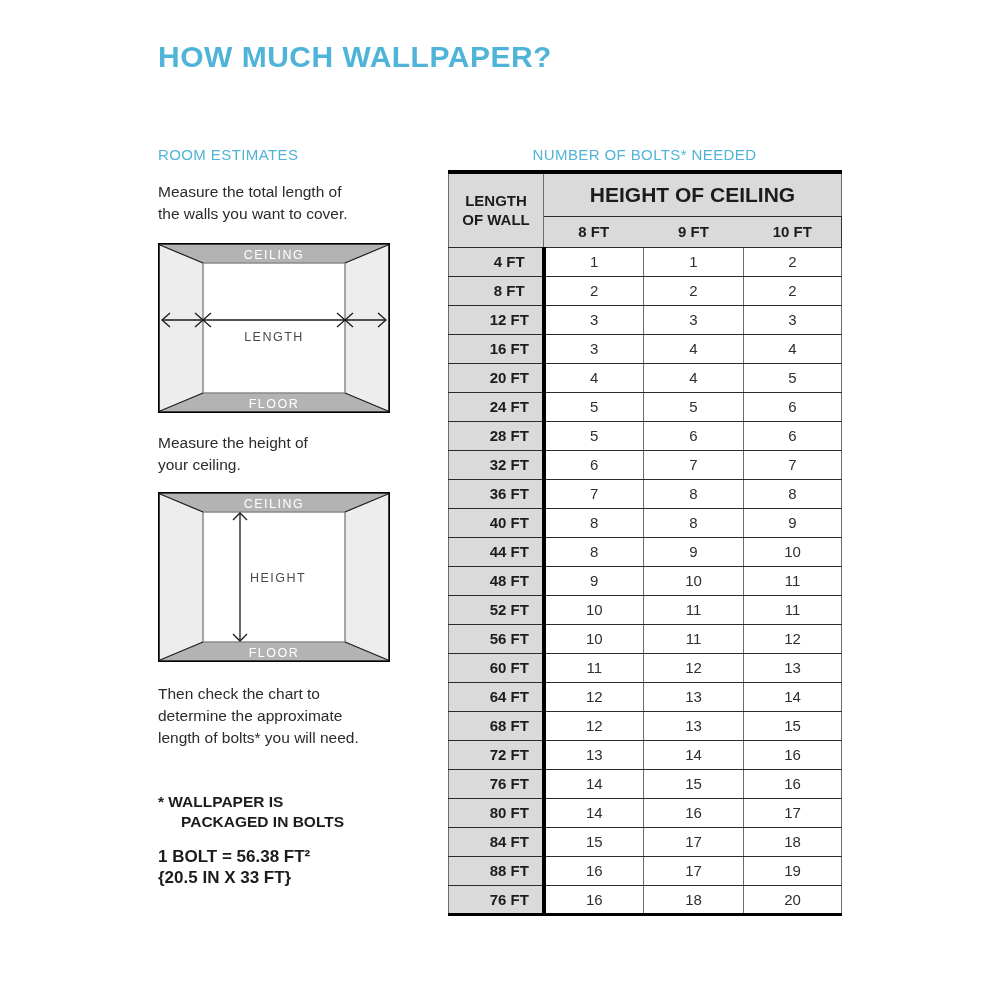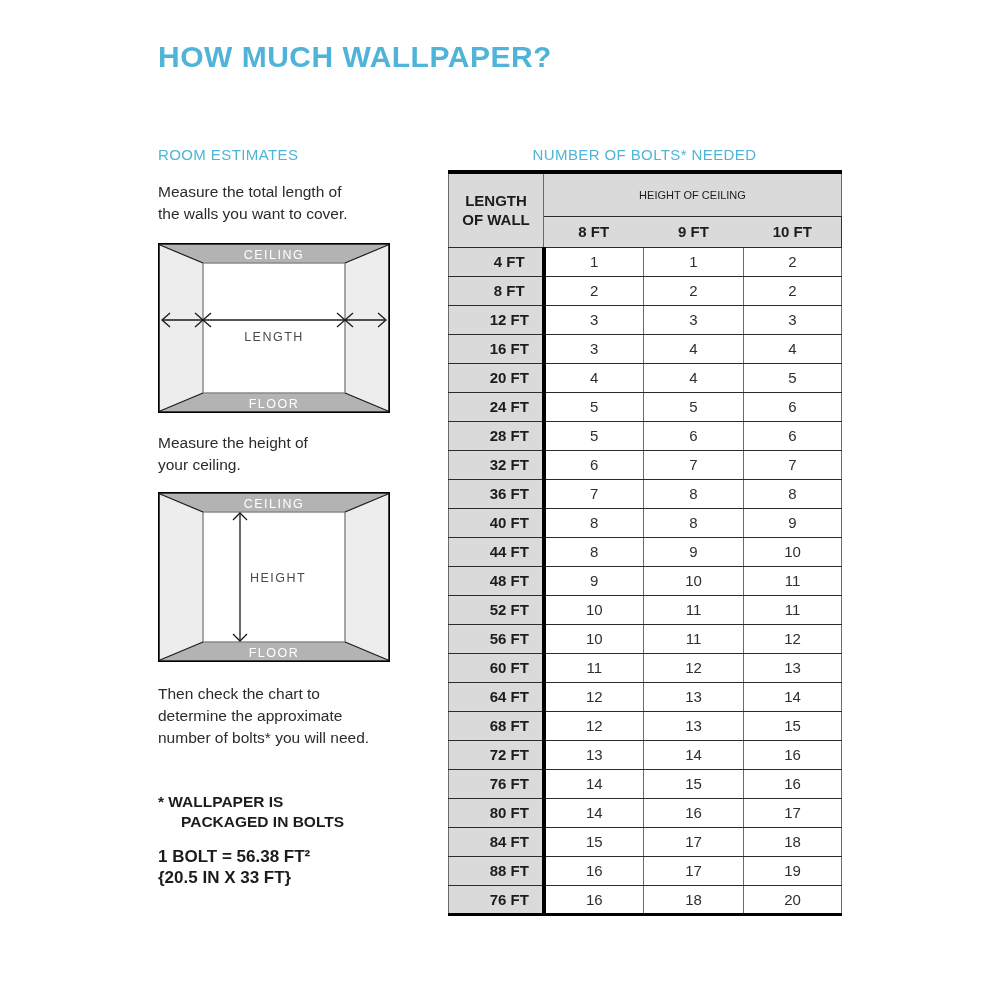--- a/index.html
+++ b/index.html
@@ -94,22 +94,22 @@
     background: #dadada;
     border-right: 4px solid #000000;
     font-size: 15px;
     font-weight: bold;
     color: #1c1c1c;
     white-space: pre-line;
     line-height: 19px;
   }
   th.span-header {
     background: #dadada;
-    font-size: 11px;
-    font-weight: normal;
+    font-size: 21px;
+    font-weight: bold;
     color: #1c1c1c;
     height: 44px;
     border-bottom: 1.5px solid #333333;
   }
   tr.subhead th {
     background: #dadada;
     font-size: 15px;
     font-weight: bold;
     color: #1c1c1c;
     height: 31px;
@@ -191,21 +191,21 @@
       <polyline points="75,28 82,21 89,28"></polyline>
       <polyline points="75,142 82,149 89,142"></polyline>
     </g>
     <text x="116" y="16" text-anchor="middle" class="diag-band-label">CEILING</text>
     <text x="116" y="165" text-anchor="middle" class="diag-band-label">FLOOR</text>
     <text x="120" y="90" text-anchor="middle" class="diag-measure-label">HEIGHT</text>
   </svg>
 
   <div class="abs copy copy-step3">Then check the chart to
 determine the approximate
-number of bolts* you will need.</div>
+length of bolts* you will need.</div>
 
   <div class="abs footnote">
     <div>* WALLPAPER IS</div>
     <div class="indent">PACKAGED IN BOLTS</div>
   </div>
 
   <div class="abs bolt-info">
     <div>1 BOLT = 56.38 FT²</div>
     <div>{20.5 IN X 33 FT}</div>
   </div>

